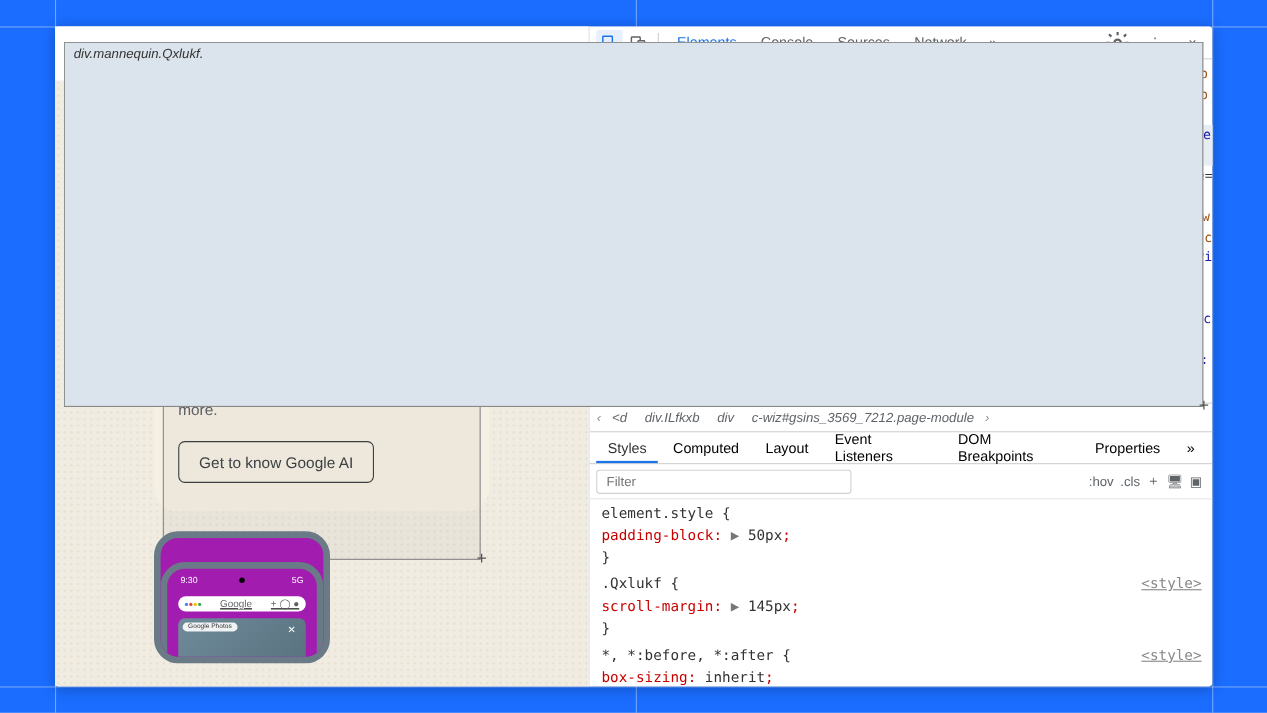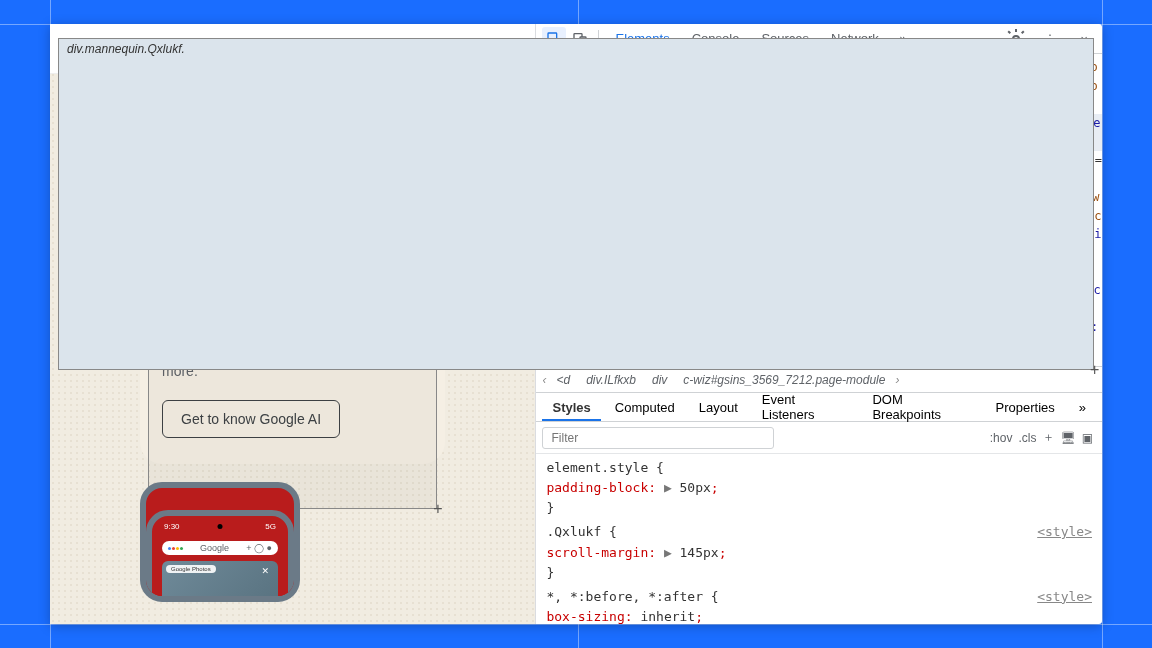--- a/index.html
+++ b/index.html
@@ -33,24 +33,24 @@
 .card.text { padding:28px 22px 26px; margin-top:14px; min-height:300px; position:relative; }
 .sel { position:absolute; left:8px; top:14px; right:8px; height:332px; border:1px solid #888; background:rgba(0,0,0,0.03); pointer-events:none; }
 .sel::after { content:'+'; position:absolute; right:-6px; bottom:-10px; font-size:16px; color:#555; }
 .lens-ico { width:22px; height:22px; color:#3c4043; margin-bottom:18px; }
 .card.text h2 { font-size:19px; font-weight:700; color:#3c4043; margin-bottom:20px; }
 .card.text p { font-size:14px; line-height:1.5; color:#5f6368; margin-bottom:18px; }
 .cta { position:relative; z-index:3; }
 .cta a { display:inline-block; padding:10px 18px; border:1px solid #3c4043; border-radius:6px; font-size:14px; color:#3c4043; text-decoration:none; }
 
 .card.phone { margin-top:18px; padding-top:22px; display:flex; justify-content:center; height:120px; overflow:hidden; }
-.phone { width:160px; height:300px; background:#b91c1c; border:6px solid #6b7a87; border-radius:22px; position:relative; }
+.phone { width:160px; height:300px; background:#a21caf; border:6px solid #6b7a87; border-radius:22px; position:relative; }
 .phone-top { display:flex; justify-content:space-between; padding:6px 12px 2px; font-size:8px; color:#fff; }
 .pcamera { position:absolute; top:8px; left:50%; transform:translateX(-50%); width:5px; height:5px; background:#000; border-radius:50%; }
-.psearch { background:#fff; border-radius:20px; margin:8px 10px 0; display:flex; align-items:center; padding:2px 6px; gap:4px; }
+.psearch { background:#fff; border-radius:20px; margin:8px 10px 0; display:flex; align-items:center; padding:2px 6px; gap:4px;text-decoration:underline; }
 .m-dots { display:flex; gap:1px; }
 .m-dots span { width:3px;height:3px;border-radius:50%; }
 .psearch em { font:9px/1 'Product Sans',Arial; color:#5f6368; font-style:normal; flex:1; text-align:center; }
 .picons { font-size:9px; color:#5f6368; display:flex; gap:3px; }
 .pcontent { height:130px; margin:6px 10px 0; border-radius:6px; background:linear-gradient(135deg,#6f8a99,#4c6572); position:relative; }
 .pchip { position:absolute; top:4px; left:4px; background:rgba(255,255,255,0.9); font-size:6px; padding:1px 5px; border-radius:8px; color:#333; }
 .pchip.close { left:auto; right:4px; background:transparent; color:#fff; font-size:9px; }
 
 
 .devtools { flex:1; display:flex; flex-direction:column; font:12px Menlo,Consolas,monospace; color:#333; }
@@ -74,21 +74,21 @@
 .hint { color:#888; }
 .dotsleft { position:absolute; color:#888; margin-left:-14px; }
 
 .crumbs { height:26px; border-top:1px solid #cfd2d5; display:flex; align-items:center; font:12px Arial; color:#5f6368; padding:0 4px; overflow:hidden; }
 .crumbs span { padding:3px 8px; white-space:nowrap;font-style:italic; }
 .crumbs span.sel { background:#dbe4ec; color:#333; }
 .crumbs .car { color:#888; padding:0 2px; }
 
 .subtabs { height:30px; border-top:1px solid #cfd2d5; border-bottom:1px solid #cfd2d5; display:flex; align-items:center; font:13px Arial; gap:4px; padding:0 6px; }
 .subtabs .st { padding:6px 10px; color:#000000; }
-.subtabs .st.active { color:#333; border-bottom:2px solid #1a73e8; padding-bottom:4px;font-weight:bold; }
+.subtabs .st.active { color:#333; border-bottom:2px solid #1a73e8; padding-bottom:4px; }
 .subtabs .more { margin-left:auto; }
 
 .filterbar { height:32px; border-bottom:1px solid #e4e6e8; display:flex; align-items:center; padding:0 6px; gap:0; }
 .filterbar input { flex:1; max-width:360px; border:1px solid #cfd2d5; border-radius:3px; padding:3px 8px; font:12px Arial; color:#888; }
 .fbtn { font:12px Arial; color:#5f6368; padding:2px 3px; }
 
 .styles { flex:0 0 170px; overflow:auto; padding:4px 10px; font-size:13px; line-height:1.55; }
 .rule { position:relative; margin-bottom:4px; }
 .rule .src { position:absolute; right:0; top:0; color:#888; text-decoration:underline; }
 .selname { color:#333;margin-top:16px; }

